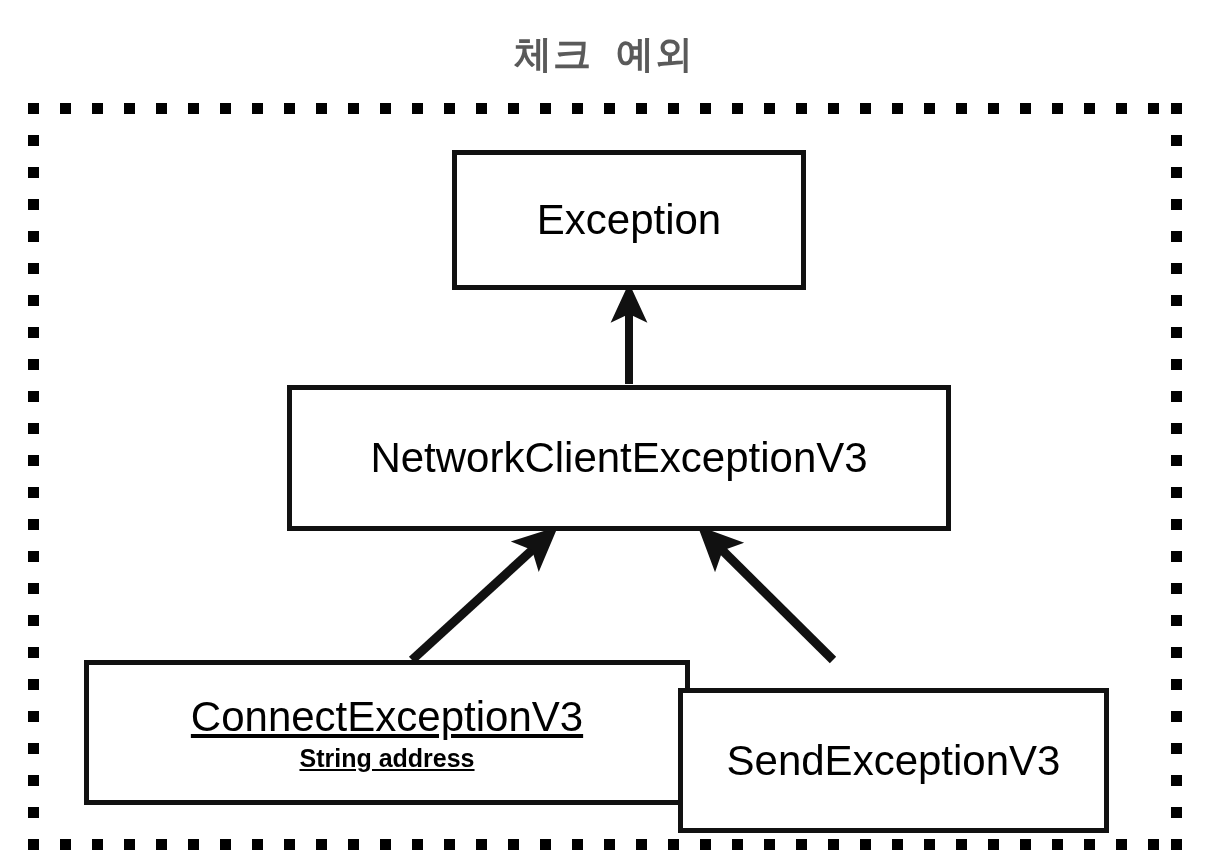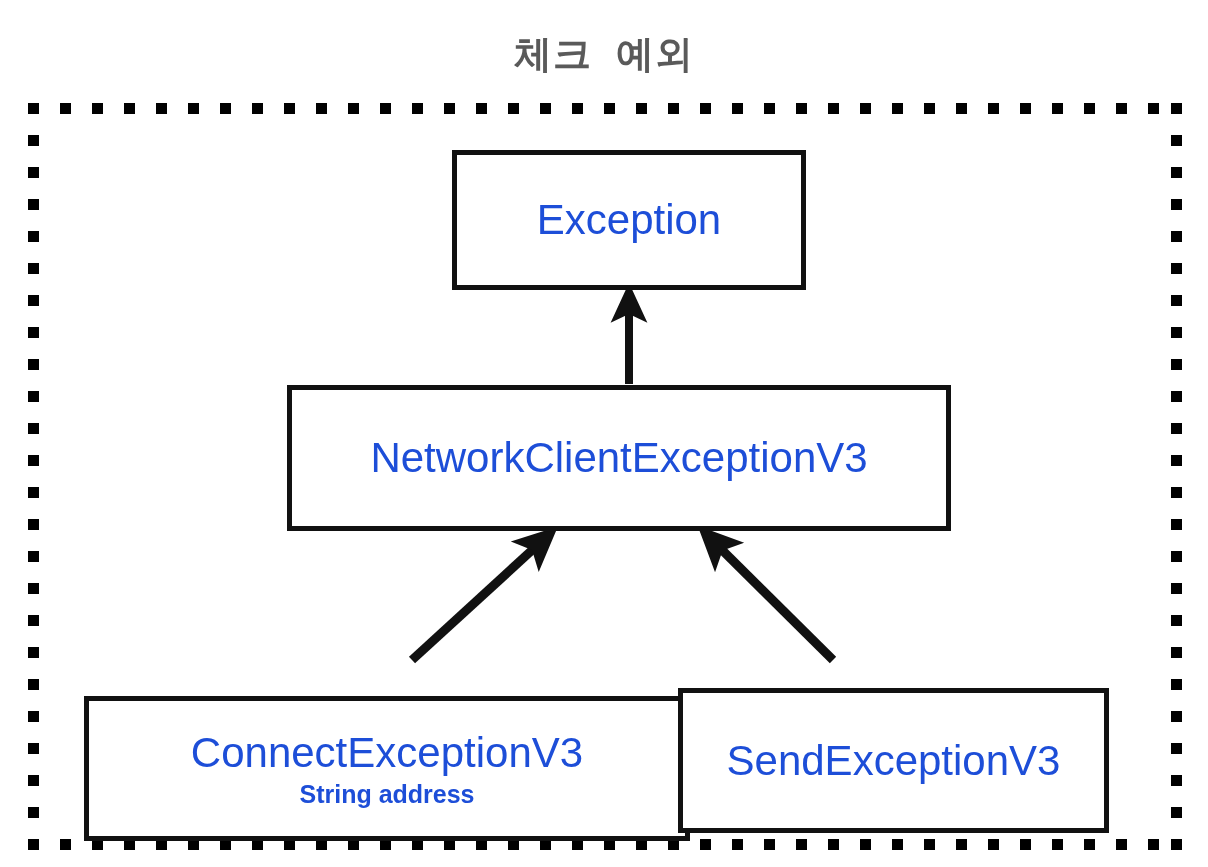--- a/index.html
+++ b/index.html
@@ -77,39 +77,39 @@
   .class-box {
     position: absolute;
     box-sizing: border-box;
     background: #ffffff;
     border: 5px solid #111111;
     display: flex;
     flex-direction: column;
     align-items: center;
     justify-content: center;
     text-align: center;
-    color: #1d4ed8;
+    color: #000000;
   }
   .class-box .box-title {
     font-size: 42px;
     font-weight: normal;
     line-height: 48px;
     white-space: nowrap;
   }
   .class-box .box-field {
     font-size: 25px;
     font-weight: bold;
     line-height: 30px;
     margin-top: 2px;
     white-space: nowrap;
   }
 
   #box-exception            { left: 452px;  top: 150px; width: 354px; height: 140px; }
   #box-networkclient        { left: 287px;  top: 385px; width: 664px; height: 146px; }
-  #box-connectexception     { left: 84px;   top: 696px; width: 606px; height: 145px; }
+  #box-connectexception     { left: 84px;   top: 660px; width: 606px; height: 145px; text-decoration: underline; }
   #box-sendexception        { left: 678px;  top: 660px; width: 431px; height: 145px; margin-top: 28px; }
 
   
   #arrow-layer {
     position: absolute;
     left: 0;
     top: 0;
     width: 1208px;
     height: 867px;
     pointer-events: none;

